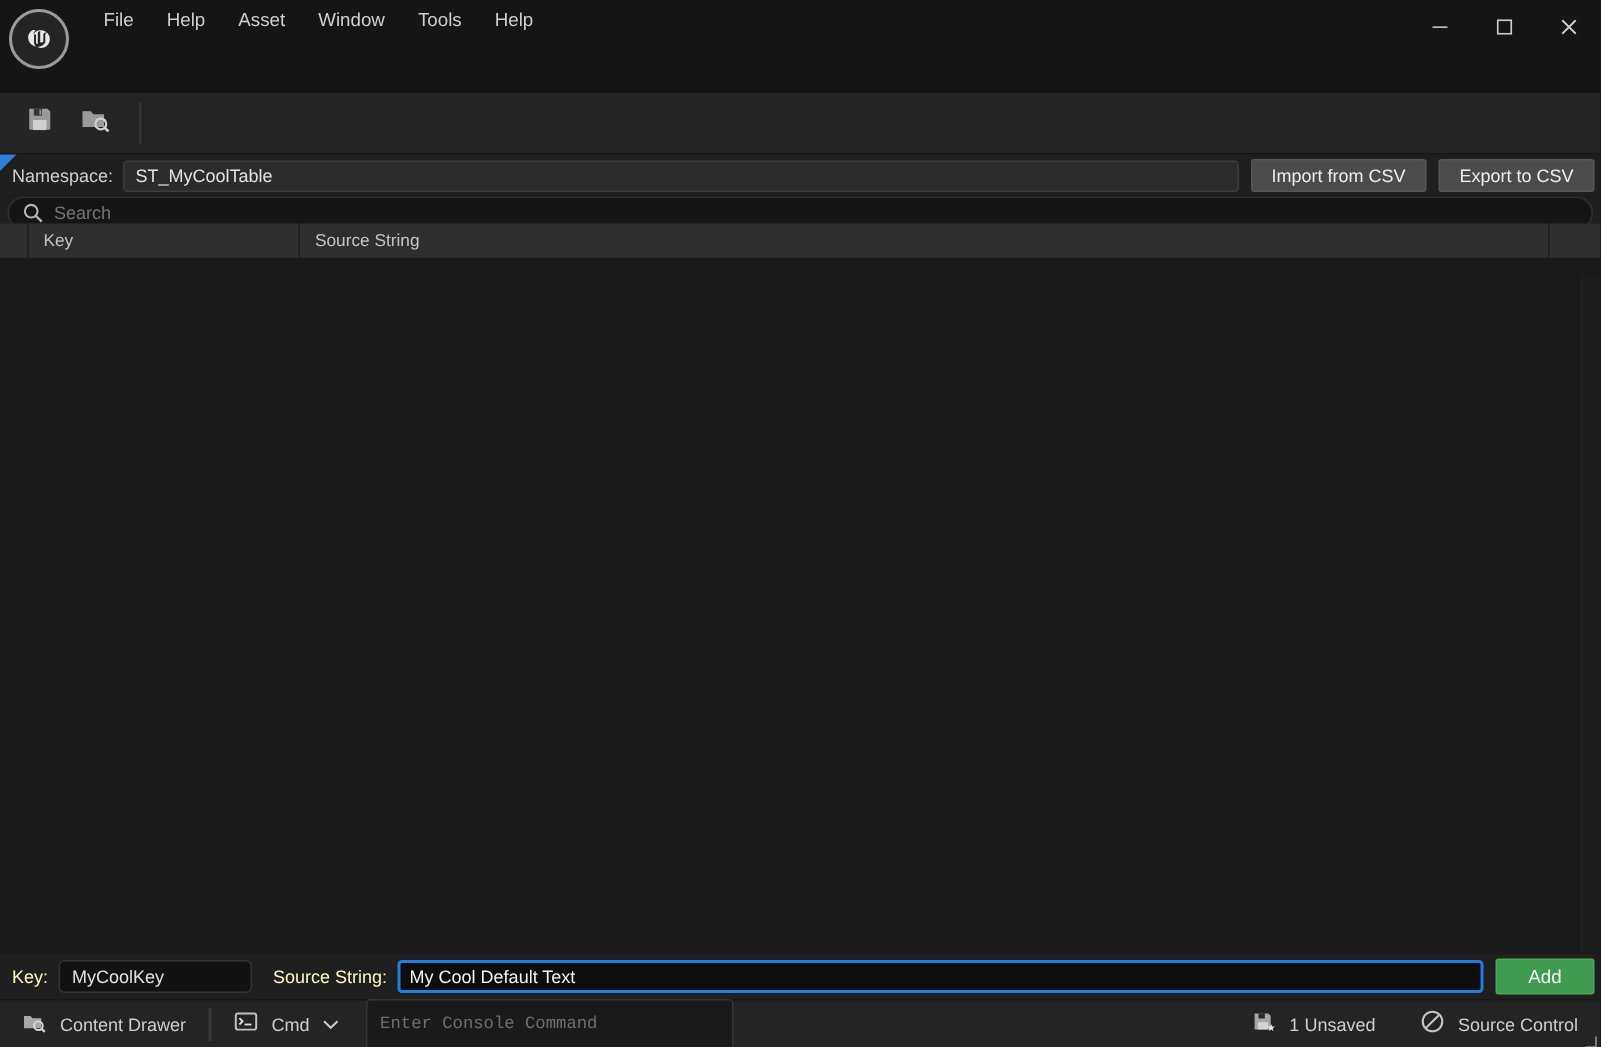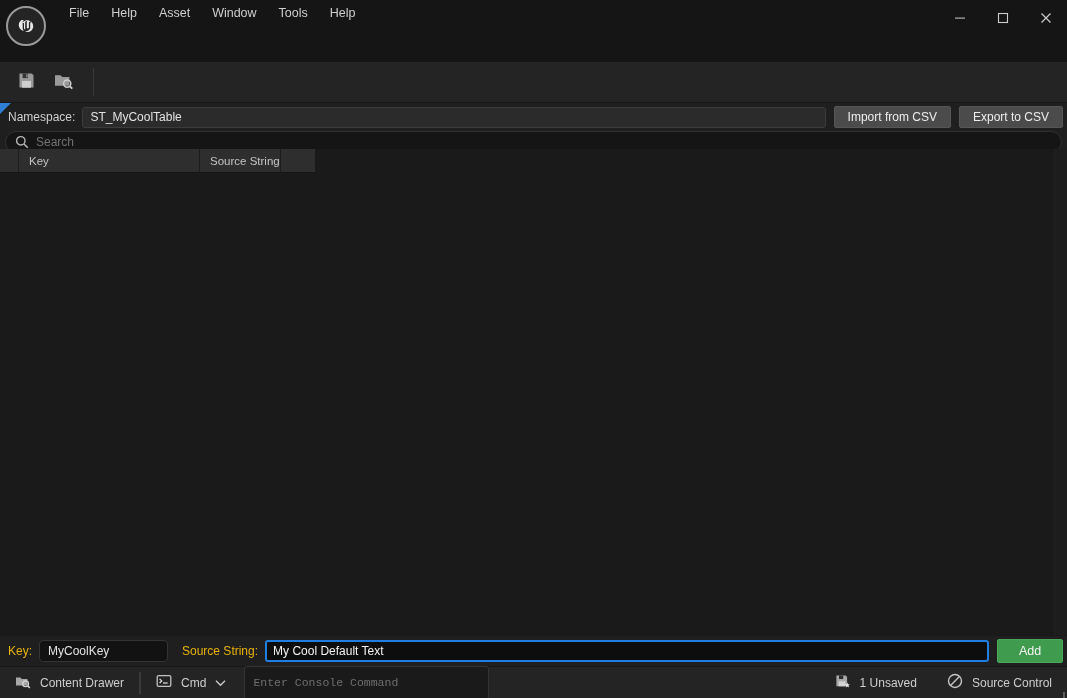--- a/index.html
+++ b/index.html
@@ -217,21 +217,21 @@
     font-size: 12px;
     font-family: "Liberation Sans", sans-serif;
     min-width: 0;
   }
   .search-input::placeholder { color: #737373; }
 
   
   .table-wrap {
     flex: 1 1 auto;
     display: flex;
-    flex-direction: row;
+    flex-direction: column;
     background: #1a1a1a;
     min-height: 0;
     position: relative;
     gap: 12px;
   }
   .thead {
     height: 24px;
     display: flex;
     background: #2e2e2e;
     border-bottom: 1px solid #161616;
@@ -276,21 +276,21 @@
     height: 31px;
     background: #1f1f1f;
     display: flex;
     align-items: center;
     padding: 0 4px 0 8px;
     flex: 0 0 auto;
     border-top: 1px solid #191919;
   }
   .er-label {
     font-size: 12px;
-    color: #eab308;
+    color: #fef9c3;
     white-space: nowrap;
     margin-right: 7px;
   }
   .er-label.second { margin-left: 14px; }
   .key-input {
     width: 129px;
     height: 22px;
     background: #121212;
     border: 1px solid #343434;
     border-radius: 4px;

